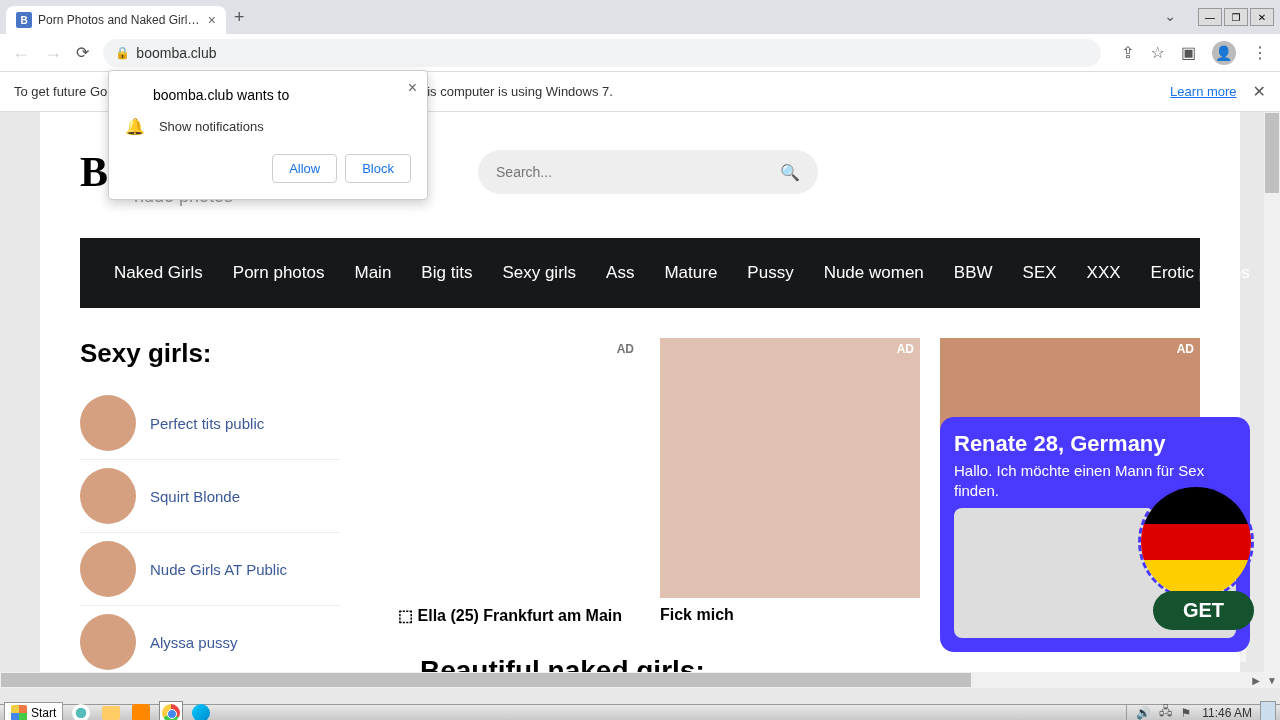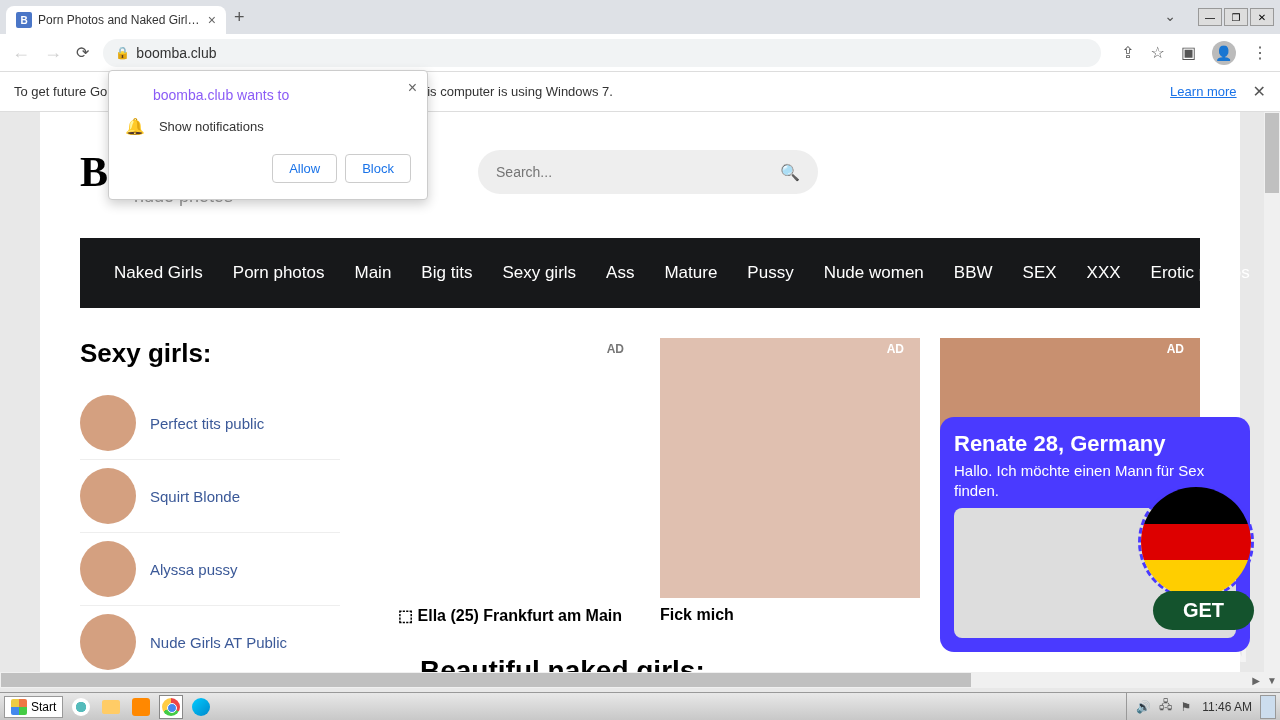--- a/index.html
+++ b/index.html
@@ -50,29 +50,29 @@
 .sidebar { width: 280px; }
 .sidebar-title { font-size: 26px; font-weight: 600; margin-bottom: 18px; }
 .side-item { display: flex; align-items: center; gap: 14px; padding: 8px 0; border-bottom: 1px solid #eee; }
 .thumb { width: 56px; height: 56px; background: #d4a080; border-radius: 50%; flex-shrink: 0; }
 .side-link { color: #3b5998; font-size: 15px; cursor: pointer; }
 
 .main { flex: 1; }
 .ad-row { display: flex; gap: 20px; }
 .ad-box { position: relative; }
 .ad-box.first { width: 260px; }
-.ad-label { position: absolute; right: 16px; top: 4px; color: #777; font-size: 12px; font-weight: bold; }
+.ad-label { position: absolute; right: 6px; top: 4px; color: #777; font-size: 12px; font-weight: bold; }
 .ad-img { width: 260px; height: 260px; background: #e0c0b0; }
 .ad-img.dark { background: #c89070; }
 .ad-caption { font-size: 16px; font-weight: bold; margin-top: 8px; text-align: center; }
 .beautiful-title { font-size: 28px; font-weight: bold; margin-top: 30px; text-align: left; margin-left: 40px; }
 
 
 .perm-popup { position: absolute; top: 70px; left: 108px; width: 320px; background: #fff; border: 1px solid #ccc; border-radius: 4px; box-shadow: 0 4px 12px rgba(0,0,0,0.2); padding: 16px; z-index: 100; }
-.perm-title { font-size: 14px; color: #8b5cf6; padding-left: 28px; }
+.perm-title { font-size: 14px; color: #000000; padding-left: 28px; }
 .perm-close { position: absolute; top: 8px; right: 10px; color: #666; font-size: 16px; cursor: pointer; }
 .perm-row { display: flex; align-items: center; gap: 14px; margin-top: 14px; }
 .bell { color: #666; font-size: 16px; }
 .perm-text { font-size: 13px; color: #333; }
 .perm-btns { display: flex; gap: 8px; justify-content: flex-end; margin-top: 18px; }
 .perm-btn { border: 1px solid #ccc; background: #fff; color: #1a73e8; padding: 6px 16px; border-radius: 4px; font-size: 13px; cursor: pointer; }
 
 
 .overlay-ad { position: absolute; bottom: 68px; right: 30px; width: 310px; background: #4a3aff; border-radius: 14px; padding: 14px; color: #fff; z-index: 50; }
 .overlay-title { font-size: 22px; font-weight: bold; }
@@ -91,21 +91,21 @@
 
 
 .vscroll { position: absolute; right: 0; top: 112px; width: 16px; height: 576px; background: #f0f0f0; }
 .vthumb { width: 14px; height: 80px; background: #c0c0c0; margin: 1px; }
 .vdown { position: absolute; bottom: 0; width: 16px; height: 16px; display: flex; align-items: center; justify-content: center; color: #666; font-size: 10px; }
 .hscroll { position: absolute; bottom: 32px; left: 0; right: 16px; height: 16px; background: #f0f0f0; display: flex; align-items: center; }
 .hthumb { height: 14px; width: 970px; background: #c0c0c0; margin: 1px; }
 .hright { margin-left: auto; width: 16px; text-align: center; color: #666; font-size: 10px; }
 
 
-.taskbar { position: absolute; bottom: 0; left: 0; right: 0; height: 28px; background: linear-gradient(#e8e8e8, #c8c8c8); display: flex; align-items: center; border-top: 1px solid #999; }
+.taskbar { position: absolute; bottom: 0; left: 0; right: 0; height: 16px; background: linear-gradient(#e8e8e8, #c8c8c8); display: flex; align-items: center; border-top: 1px solid #999; }
 .start-btn { background: #fff; border: 1px solid #999; padding: 2px 6px; margin-left: 4px; display: flex; align-items: center; gap: 4px; font-size: 12px; cursor: pointer; }
 .start-orb { width: 16px; height: 16px; background: conic-gradient(#e74 0 25%, #4c4 25% 50%, #48e 50% 75%, #ec4 75%); border-radius: 2px; }
 .task-icon { width: 24px; height: 24px; margin-left: 6px; display: flex; align-items: center; justify-content: center; border: 1px solid transparent; cursor: pointer; }
 .task-icon.active { border: 1px solid #888; background: #fff; }
 .ie { background: radial-gradient(#5bb 40%, #fff 41%); border-radius: 50%; width: 18px; height: 18px; }
 .folder { width: 18px; height: 14px; background: #fc6; border-radius: 2px; }
 .media { width: 18px; height: 18px; background: #f80; border-radius: 3px; }
 .chrome-ico { width: 18px; height: 18px; border-radius: 50%; background: conic-gradient(#e44 0 33%, #4c4 33% 66%, #fc4 66%); position: relative; }
 .chrome-ico::after { content: ''; position: absolute; top: 5px; left: 5px; width: 8px; height: 8px; background: #48e; border-radius: 50%; border: 1px solid #fff; }
 .edge-ico { width: 18px; height: 18px; border-radius: 50%; background: linear-gradient(135deg, #0cf, #08c); }
@@ -189,25 +189,25 @@
         <div class="side-item">
             <div class="thumb"></div>
             <span class="side-link">Perfect tits public</span>
           </div>
         <div class="side-item">
             <div class="thumb"></div>
             <span class="side-link">Squirt Blonde</span>
           </div>
         <div class="side-item">
             <div class="thumb"></div>
+            <span class="side-link">Nude Girls AT Public</span>
+          </div>
+        <div class="side-item">
+            <div class="thumb"></div>
             <span class="side-link">Alyssa pussy</span>
-          </div>
-        <div class="side-item">
-            <div class="thumb"></div>
-            <span class="side-link">Nude Girls AT Public</span>
           </div>
         <div class="side-item" style="border-bottom:none;">
             <div class="thumb" style="background:#444;"></div>
           </div>
       </div>
 
       <div class="main">
         <div class="ad-row">
           <div class="ad-box first">
             <div class="ad-label">AD</div>

